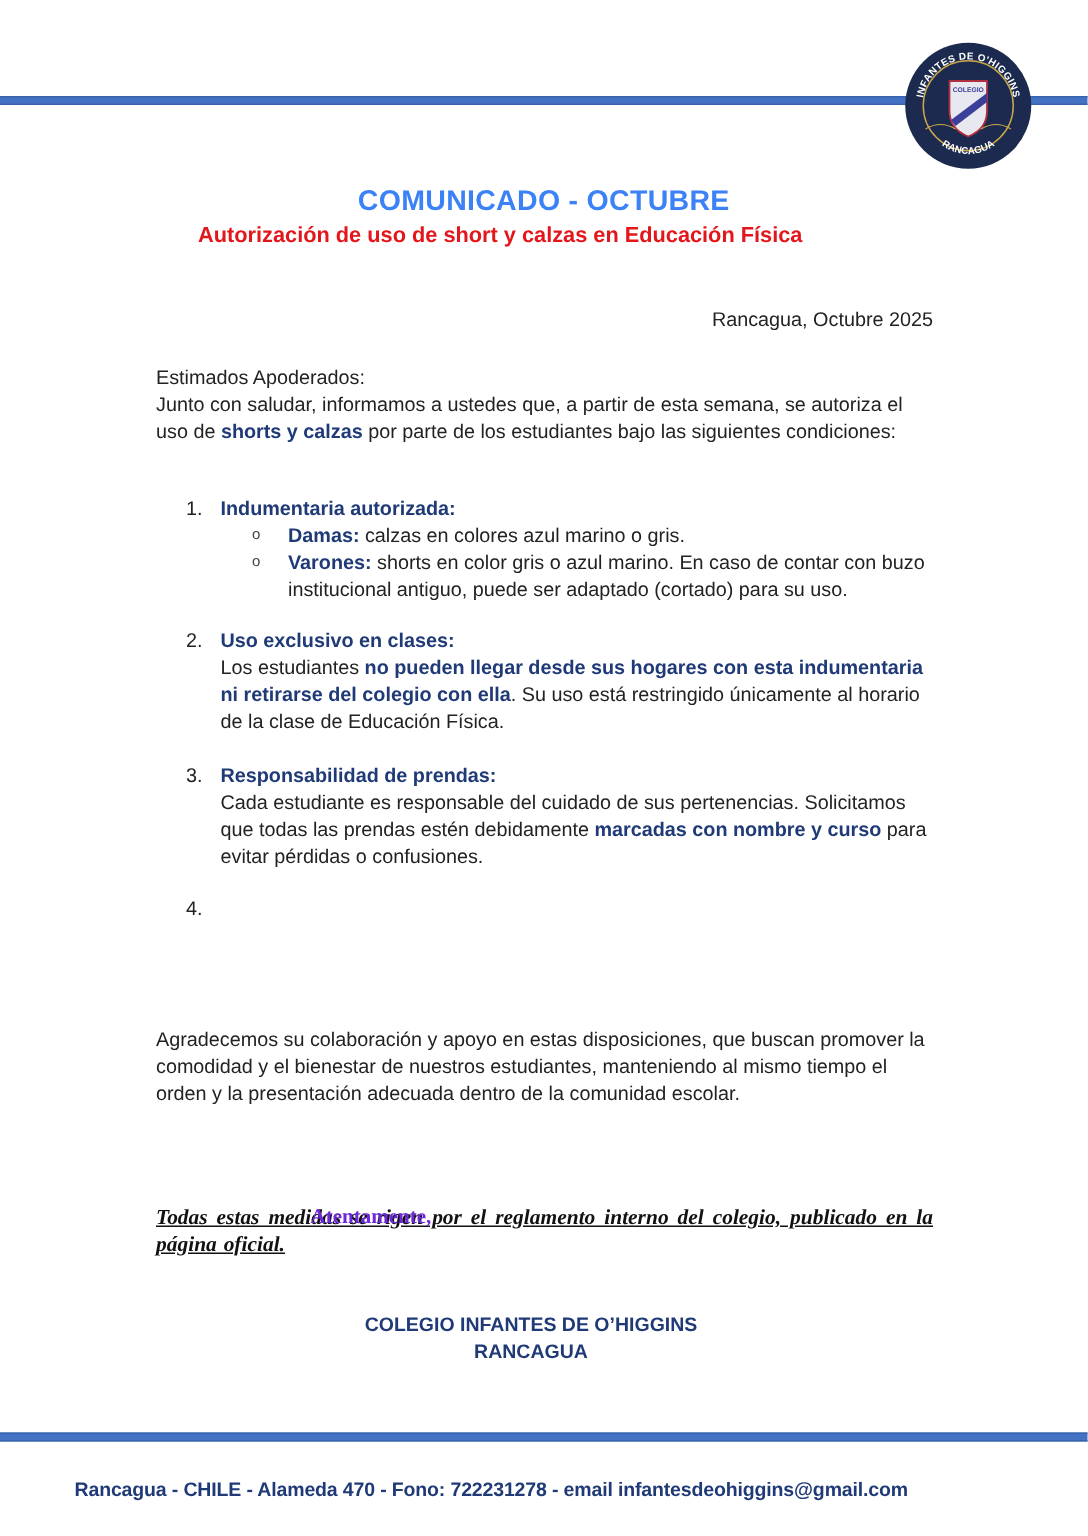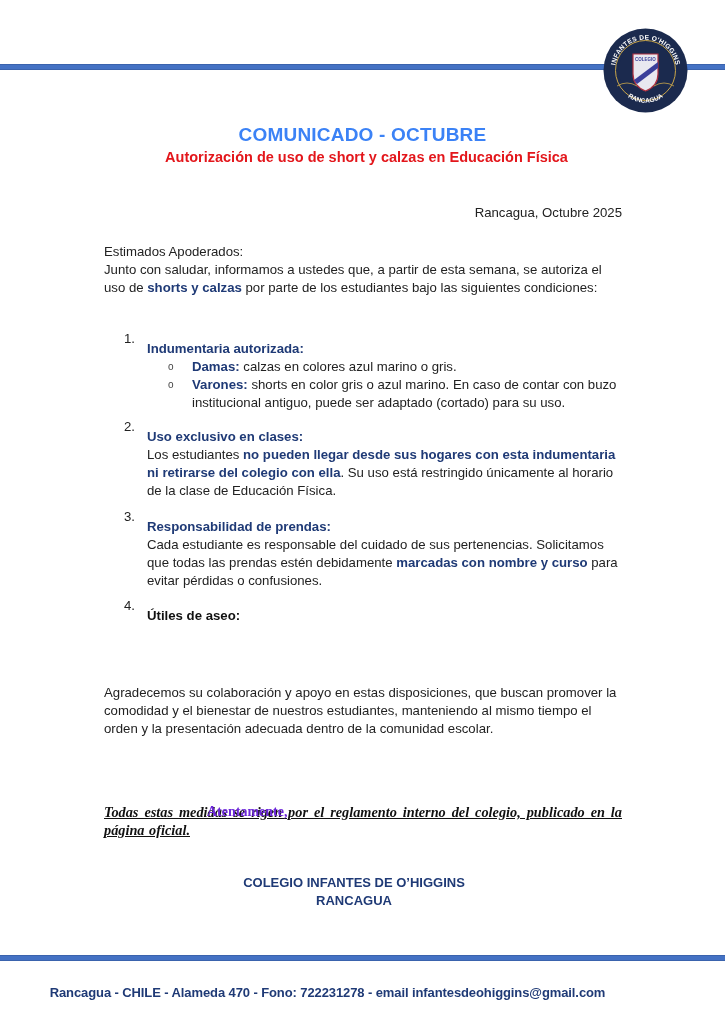--- a/index.html
+++ b/index.html
@@ -17,33 +17,33 @@
   .rule.bottom { top: 955px; }
   .logo {
     position: absolute; left: 603px; top: 28px; width: 85px; height: 85px;
   }
   .title {
     position: absolute; top: 124px; left: 0; width: 725px; text-align: center;
     font-size: 19px; font-weight: bold; color: #3b82f6; letter-spacing: 0.2px;
   }
   .subtitle {
     position: absolute; top: 149px; left: 0; width: 667px; text-align: center;
-    font-size: 14.5px; font-weight: bold; color: #e3161b; padding-left: 33px;
+    font-size: 14.5px; font-weight: bold; color: #e3161b;
   }
   .content {
     position: absolute; left: 104px; width: 518px; font-size: 13.2px; line-height: 18px;
   }
   .date { position: absolute; top: 205px; right: 103px; font-size: 13.2px; }
   .greet { top: 243px; }
   .intro { top: 261px; }
   .b { font-weight: bold; color: #1f3a76; }
   .bk { font-weight: bold; color: #111111; }
   .item { position: absolute; left: 124px; width: 498px; font-size: 13.2px; line-height: 18px; }
   .item .num { position: absolute; left: 0; top: 0; width: 20px; }
-  .item .body { margin-left: 23px; margin-top: 10px; }
+  .item .body { margin-left: 23px; }
   .sub { position: relative; margin-left: 45px; }
   .sub .bullet { position: absolute; left: -24px; top: 0; font-size: 10px; color: #444; }
   .thanks { top: 684px; }
   .policy {
     position: absolute; left: 104px; width: 518px; top: 755px;
     font-family: "Liberation Serif", "DejaVu Serif", serif;
     font-weight: bold; font-style: italic; text-decoration: underline;
     font-size: 14.3px; line-height: 18px; text-align: justify; text-align-last: left;
     color: #111111; word-spacing: 1px; margin-top: 48px;
   }
@@ -127,21 +127,20 @@
     <div class="b">Responsabilidad de prendas:</div>
     <div>
       <span>Cada estudiante es responsable del cuidado de sus pertenencias. Solicitamos que todas las prendas estén debidamente </span><span class="b">marcadas con nombre y curso</span><span> para evitar pérdidas o confusiones.</span>
     </div>
   </div>
 </div>
 
 <div class="item" style="top:597px;">
   <span class="num">4.</span>
   <div class="body">
-    <div class="bk">Útiles de aseo:</div>
   </div>
 </div>
 
 <div class="content thanks">Agradecemos su colaboración y apoyo en estas disposiciones, que buscan promover la comodidad y el bienestar de nuestros estudiantes, manteniendo al mismo tiempo el orden y la presentación adecuada dentro de la comunidad escolar.</div>
 
 <div class="policy">Todas estas medidas se rigen por el reglamento interno del colegio, publicado en la página oficial.</div>
 
 <div class="regards">Atentamente,</div>
 
 <div class="signature">

